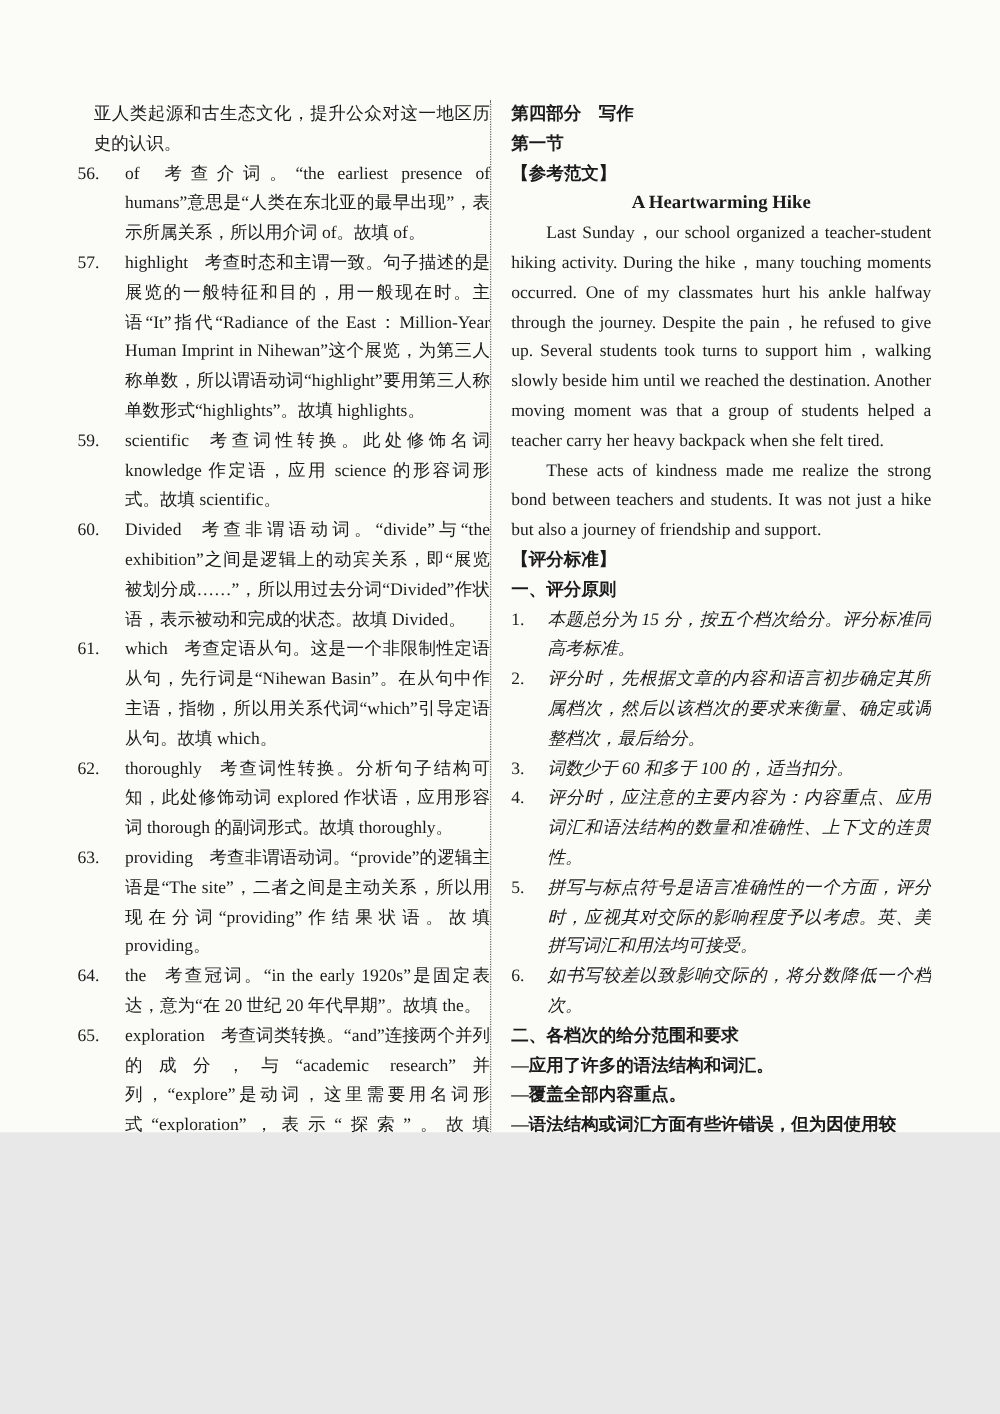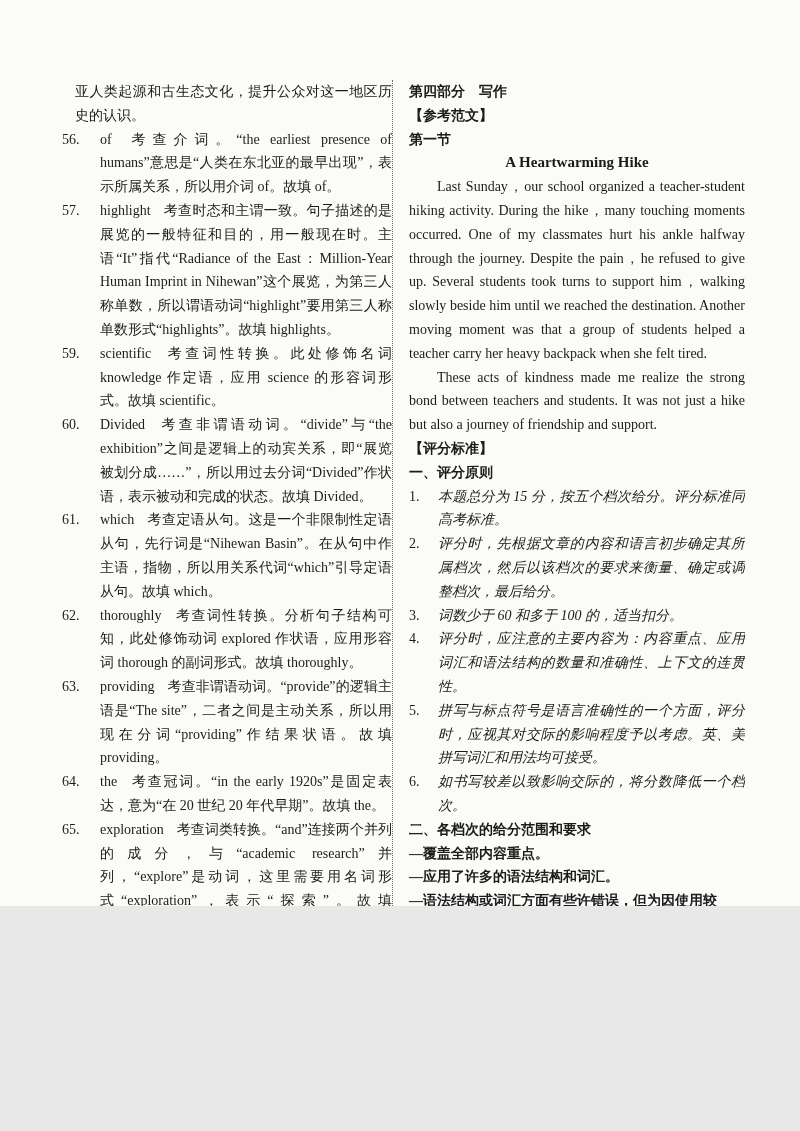--- a/index.html
+++ b/index.html
@@ -73,22 +73,22 @@
         <p class="qbody"><span class="ans">the</span><span>考查冠词。“in the early 1920s”是固定表达，意为“在 20 世纪 20 年代早期”。故填 the。</span></p>
       </div>
       <div class="qitem">
         <span class="qnum">65.</span>
         <p class="qbody"><span class="ans">exploration</span><span>考查词类转换。“and”连接两个并列的成分，与“academic research”并列，“explore”是动词，这里需要用名词形式“exploration”，表示“探索”。故填 exploration。</span></p>
       </div>
     </div>
 
     <div class="col-right">
       <p class="hdr">第四部分　写作</p>
+      <p class="hdr">第一节</p>
       <p class="hdr">【参考范文】</p>
-      <p class="hdr">第一节</p>
       <p class="essay-title">A Heartwarming Hike</p>
       <p class="essay-p">Last Sunday，our school organized a teacher-student hiking activity. During the hike，many touching moments occurred. One of my classmates hurt his ankle halfway through the journey. Despite the pain，he refused to give up. Several students took turns to support him，walking slowly beside him until we reached the destination. Another moving moment was that a group of students helped a teacher carry her heavy backpack when she felt tired.</p>
       <p class="essay-p">These acts of kindness made me realize the strong bond between teachers and students. It was not just a hike but also a journey of friendship and support.</p>
       <p class="hdr">【评分标准】</p>
       <p class="hdr">一、评分原则</p>
 
       <div class="pitem">
         <span class="pnum">1.</span>
         <p class="pbody">本题总分为 15 分，按五个档次给分。评分标准同高考标准。</p>
       </div>
@@ -107,21 +107,21 @@
       <div class="pitem">
         <span class="pnum">5.</span>
         <p class="pbody">拼写与标点符号是语言准确性的一个方面，评分时，应视其对交际的影响程度予以考虑。英、美拼写词汇和用法均可接受。</p>
       </div>
       <div class="pitem">
         <span class="pnum">6.</span>
         <p class="pbody">如书写较差以致影响交际的，将分数降低一个档次。</p>
       </div>
 
       <p class="hdr">二、各档次的给分范围和要求</p>
+      <p class="band">—应用了许多的语法结构和词汇。</p>
       <p class="band">—覆盖全部内容重点。</p>
-      <p class="band">—应用了许多的语法结构和词汇。</p>
       <p class="band">—语法结构或词汇方面有些许错误，但为因使用较</p>
     </div>
   </div>
 
   <div class="footer">英语答案　第4页（共8页）</div>
   <div class="scan-edge"></div>
 </div>
 
 </body></html>

